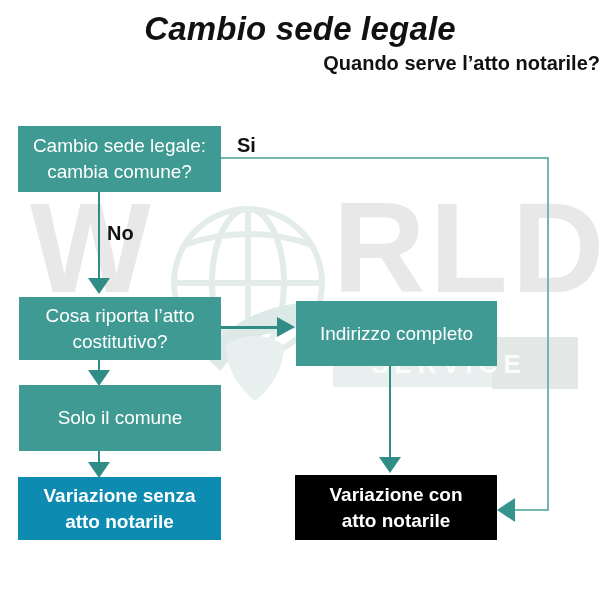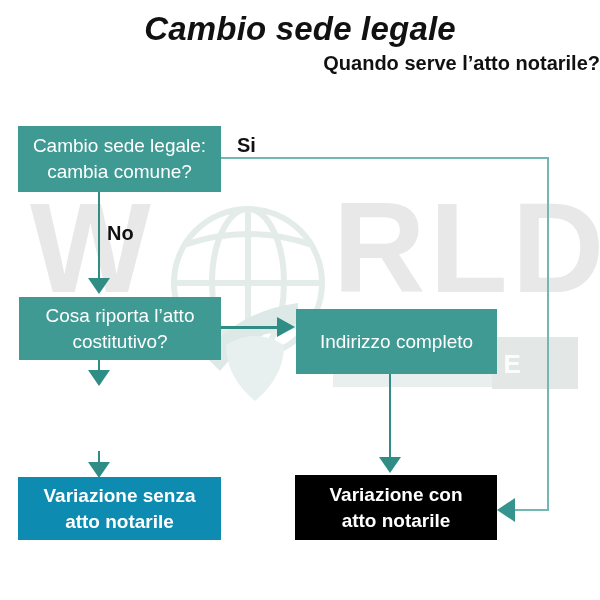--- a/index.html
+++ b/index.html
@@ -54,21 +54,21 @@
   .node{
     position:absolute;z-index:2;display:flex;align-items:center;justify-content:center;
     text-align:center;color:#ffffff;font-size:19px;line-height:1.35;
     white-space:pre-line;
   }
   .node-teal{background:#3f9a93;}
   .node-blue{background:#0d8bb1;font-weight:700;}
   .node-red{background:#000000;font-weight:700;}
   .n-start{left:18px;top:126px;width:203px;height:66px;}
   .n-q2{left:19px;top:297px;width:202px;height:63px;}
-  .n-addr{left:296px;top:309px;width:201px;height:65px;}
+  .n-addr{left:296px;top:301px;width:201px;height:65px;}
   .n-solo{left:19px;top:385px;width:202px;height:66px;}
   .n-senza{left:18px;top:477px;width:203px;height:63px;}
   .n-con{left:295px;top:475px;width:202px;height:65px;}
   
   .edge-label{
     position:absolute;z-index:3;font-weight:700;font-size:20px;color:#111;
   }
   .lbl-si{left:237px;top:134px;}
   .lbl-no{left:107px;top:222px;}
 </style>
@@ -120,18 +120,19 @@
   <div class="line-light" style="left:547px;top:157px;width:2px;height:354px;"></div>
   <div class="line-light" style="left:513px;top:509px;width:36px;height:2px;"></div>
   <div class="arrow arrow-left" style="left:497px;top:498px;"></div>
   <div class="edge-label lbl-si">Si</div>
 
   <div class="node node-teal n-start">Cambio sede legale:
 cambia comune?</div>
   <div class="node node-teal n-q2">Cosa riporta l’atto
 costitutivo?</div>
   <div class="node node-teal n-addr">Indirizzo completo</div>
+  <div class="node node-teal n-solo">Solo il comune</div>
   <div class="node node-blue n-senza">Variazione senza
 atto notarile</div>
   <div class="node node-red n-con">Variazione con
 atto notarile</div>
 
 </div>
 
 </body></html>

